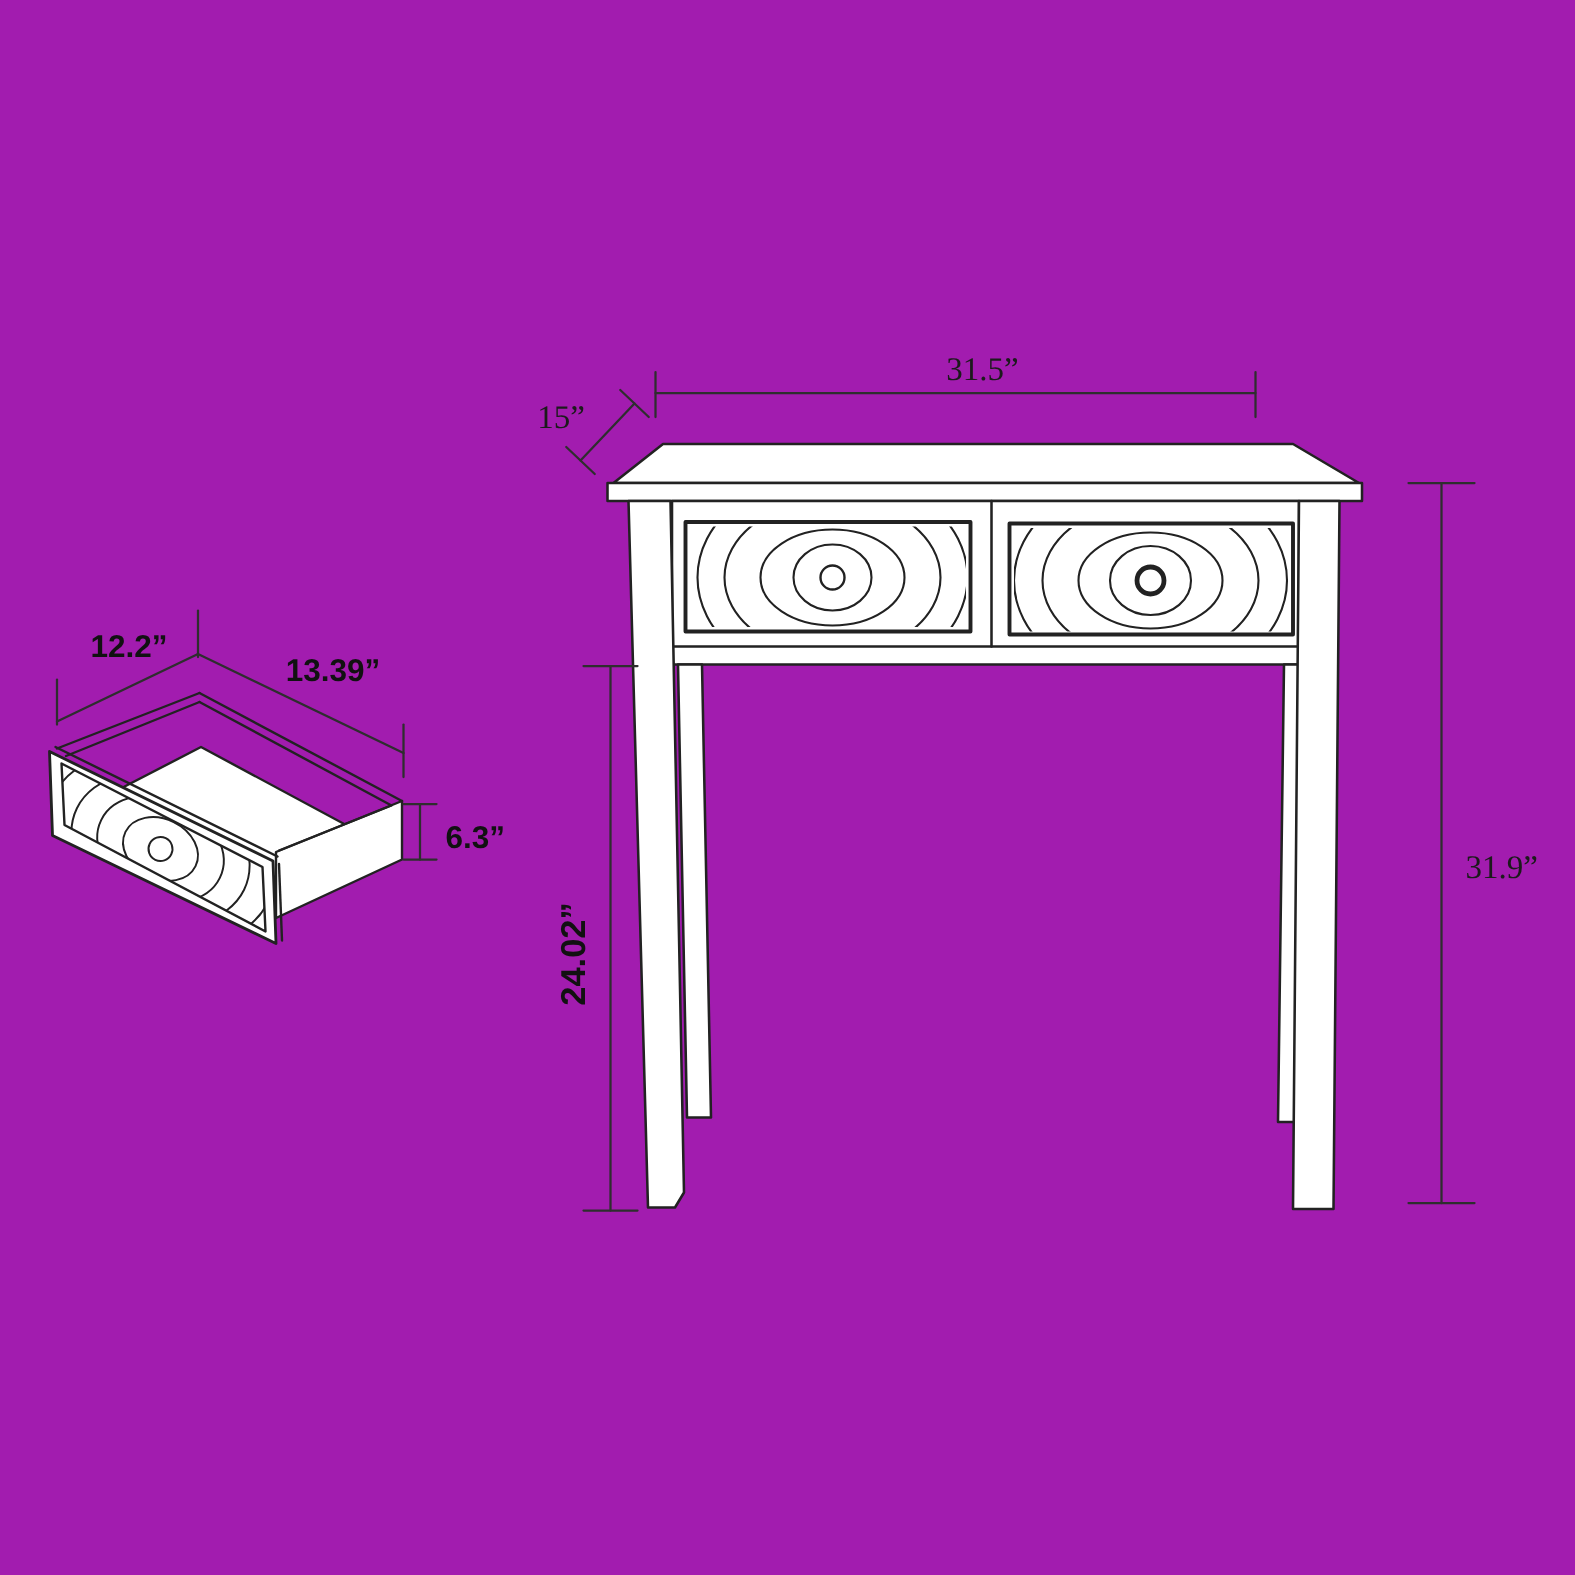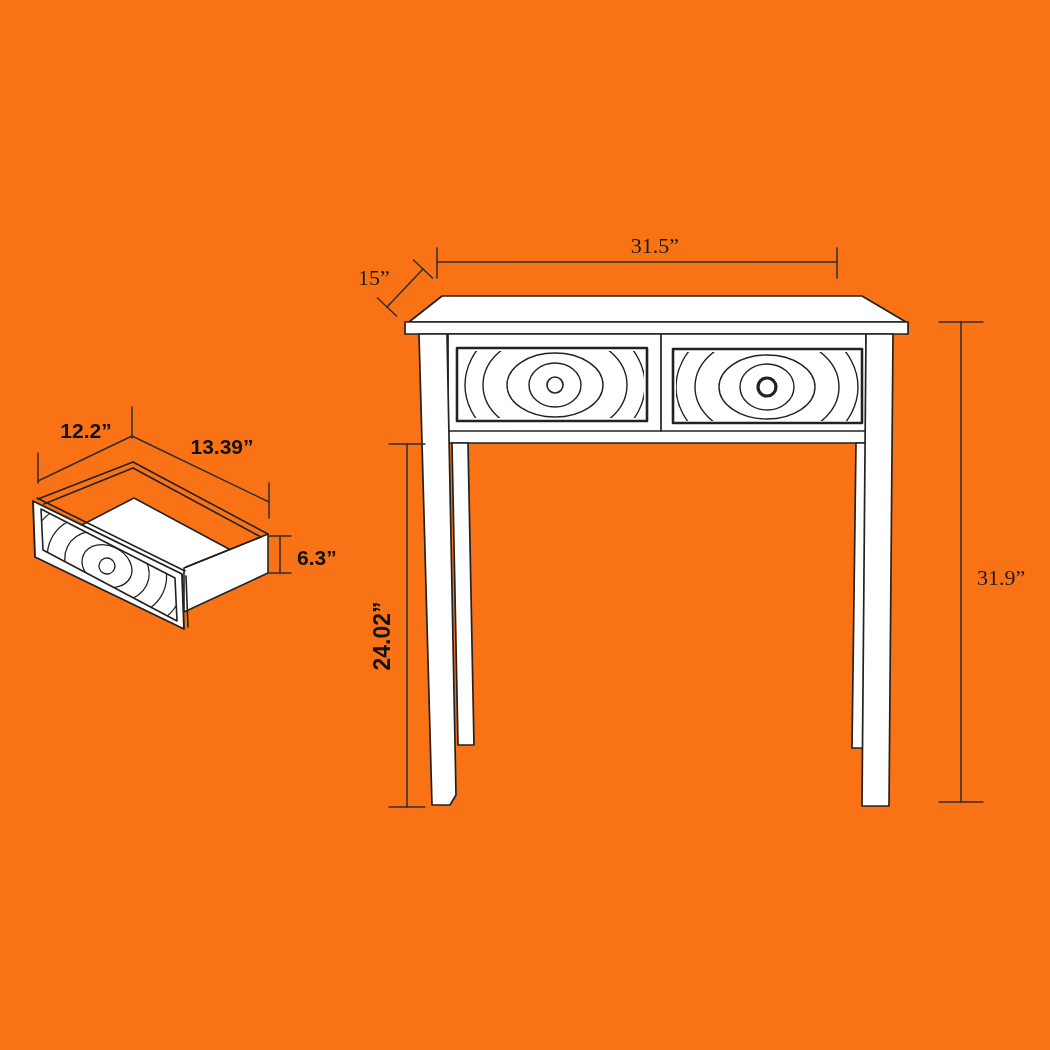--- a/index.html
+++ b/index.html
@@ -5,21 +5,21 @@
   html,body{
     margin:0;
     padding:0;
     background:#ffffff;
     font-family:"Liberation Sans", sans-serif;
   }
   .stage{
     width:1050px;
     height:1050px;
     position:relative;
-    background:#f97316;
+    background:#a21caf;
     overflow:hidden;
   }
   svg{display:block}
   .dim-serif{
     font-family:"Liberation Serif", serif;
     font-size:22px;
     font-weight:400;
     fill:#1b1b1b;
   }
   .dim-bold{

